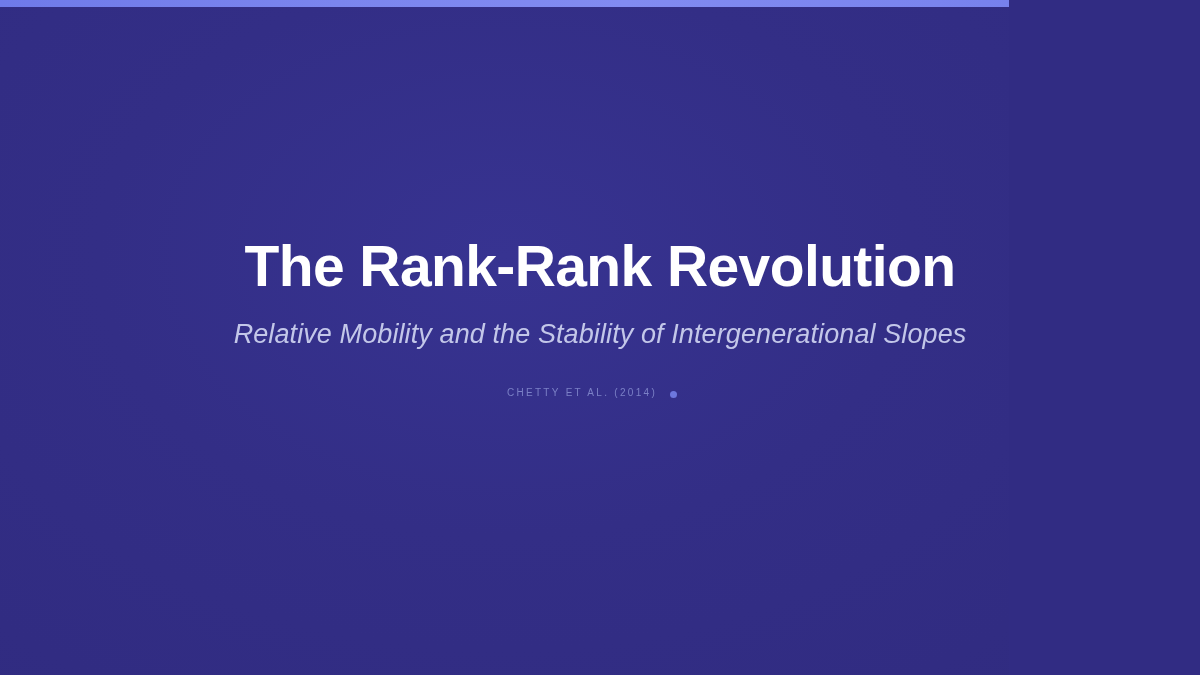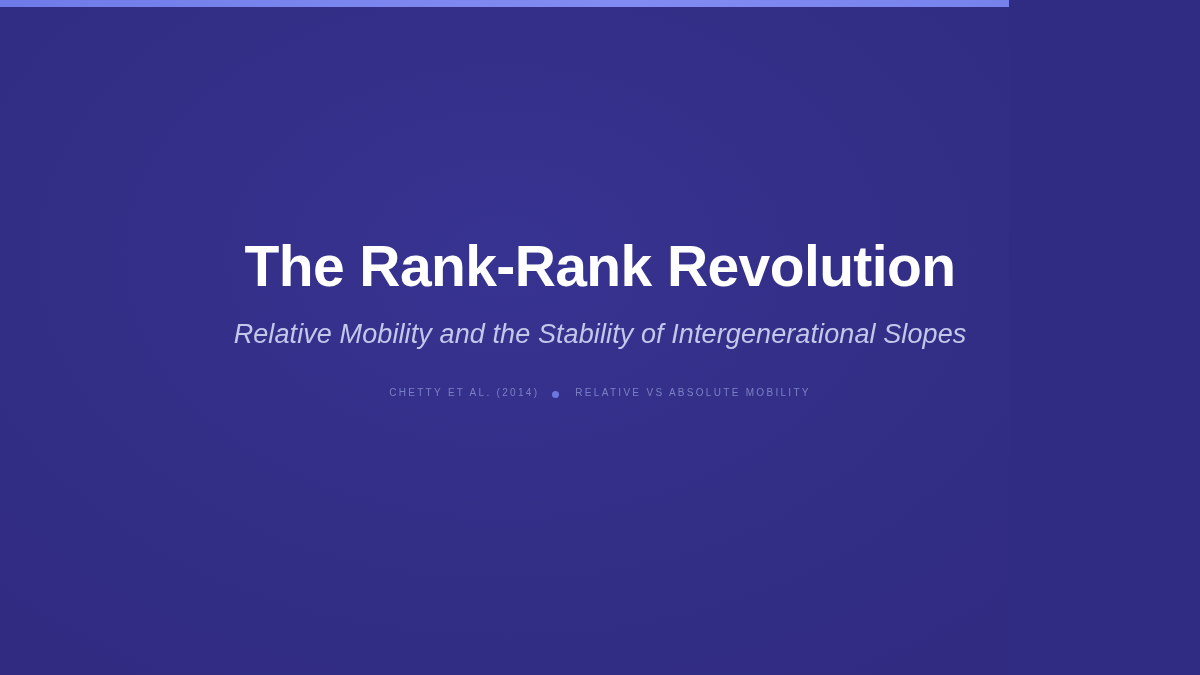--- a/index.html
+++ b/index.html
@@ -107,18 +107,17 @@
 
   <div class="title-block">
 
     <h1 class="slide-title">The Rank-Rank Revolution</h1>
 
     <p class="slide-subtitle">Relative Mobility and the Stability of Intergenerational Slopes</p>
 
     <div class="kicker">
       <span>CHETTY ET AL. (2014)</span>
       <span class="kicker-dot"></span>
-      <span>RELATIVE VS ABSOLUTE MOBILITY</span>
     </div>
 
   </div>
 
 </div>
 
 </body></html>

